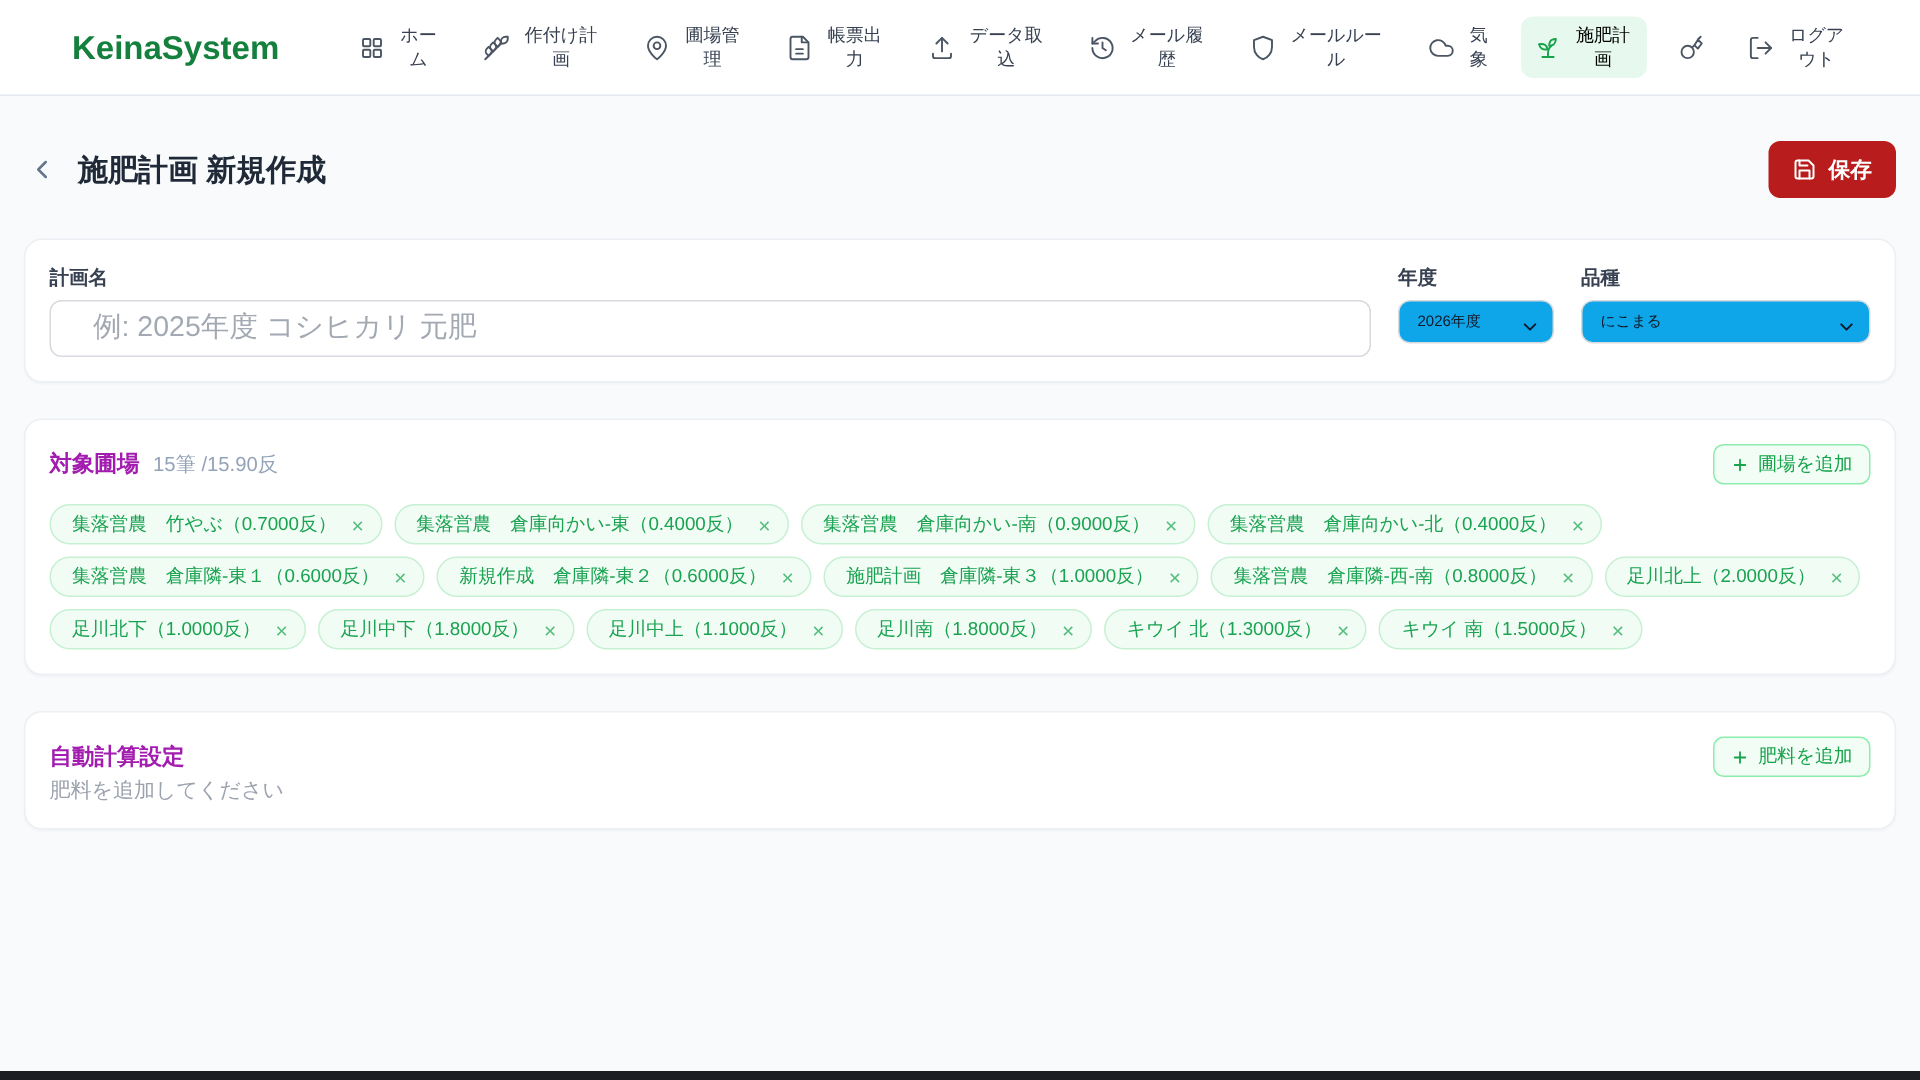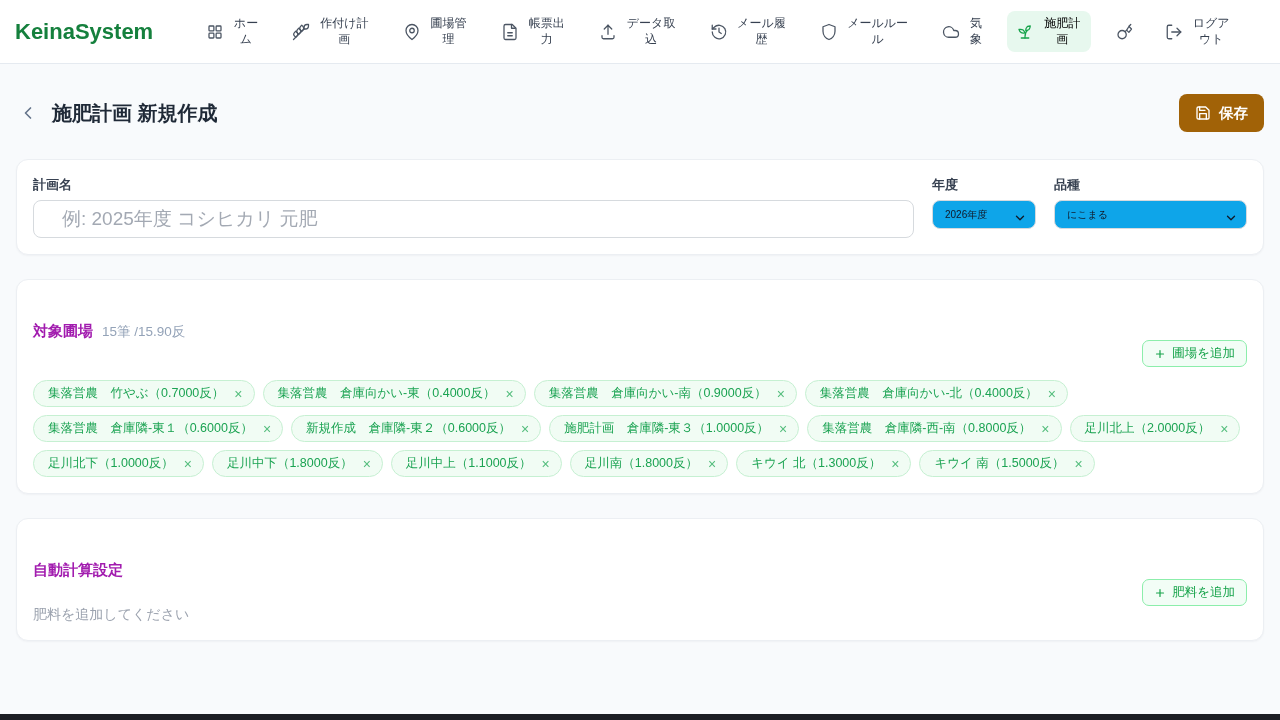--- a/index.html
+++ b/index.html
@@ -4,21 +4,21 @@
 <style>
   * { box-sizing: border-box; margin: 0; padding: 0; }
   html, body {
     width: 1280px; height: 720px; overflow: hidden;
     font-family: "Liberation Sans", "DejaVu Sans", sans-serif;
     background: #f8fafc;
   }
   
   .navbar {
     height: 64px; background: #ffffff; border-bottom: 1px solid #e5eaf0;
-    display: flex; align-items: center; padding: 0 40px 0 15px;
+    display: flex; align-items: center; padding: 0 40px 0 48px;
   }
   .brand { font-size: 22px; font-weight: 700; color: #15803d; cursor: pointer; white-space: nowrap; }
   .nav-items {
     flex: 1; display: flex; align-items: center; justify-content: space-between;
     margin-left: 44px;
   }
   .nav-item {
     display: flex; align-items: center; gap: 8px; cursor: pointer;
     color: #374151; font-size: 12px; line-height: 1.3;
     padding: 5px 9px; border-radius: 8px; text-align: center;
@@ -28,21 +28,21 @@
   .nav-item.active .nav-icon { color: #16a34a; }
   .nav-label { display: inline-block; }
   svg.ic { display: block; }
   
   .main { padding: 0 16px; }
   .page-header { display: flex; align-items: center; margin: 30px 0 27px; }
   .back-btn { background: none; border: none; color: #64748b; cursor: pointer; padding: 2px; display: flex; }
   .page-title { font-size: 20px; font-weight: 700; color: #1f2937; margin-left: 12px; flex: 1; }
   .save-btn {
     display: inline-flex; align-items: center; gap: 8px;
-    background: #a16207; color: #fff; border: none; border-radius: 8px;
+    background: #b91c1c; color: #fff; border: none; border-radius: 8px;
     height: 38px; padding: 0 16px; font-size: 14.5px; font-weight: 600; cursor: pointer;
     font-family: inherit;
   }
   .card {
     background: #ffffff; border: 1px solid #eceff3; border-radius: 12px;
     padding: 16px; margin-bottom: 24px; box-shadow: 0 1px 2px rgba(16,24,40,.04);
   }
   
   .form-row { display: flex; gap: 18px; }
   .field label { display: block; font-size: 13px; font-weight: 600; color: #374151; margin-bottom: 6px; }
@@ -62,21 +62,21 @@
   }
   .select-chevron { position: absolute; right: 9px; top: 11px; pointer-events: none; color: #111827; }
   
   .card-header { display: flex; align-items: center; }
   .section-title { font-size: 15px; font-weight: 700; color: #a21caf; }
   .section-count { margin-left: 9px; font-size: 13.5px; color: #94a3b8; }
   .add-btn {
     margin-left: auto; display: inline-flex; align-items: center; gap: 6px;
     background: #f2fdf6; border: 1px solid #8ceeab; color: #16a34a;
     height: 27px; padding: 0 11px; border-radius: 7px; font-size: 12.5px;
-    cursor: pointer; font-family: inherit; margin-top: 44px;
+    cursor: pointer; font-family: inherit;
   }
   .tags { display: flex; flex-wrap: wrap; gap: 8px; margin-top: 13px; }
   .tag {
     display: inline-flex; align-items: center; gap: 10px;
     background: #f1fcf4; border: 1px solid #c6f0d2; color: #1ba352;
     border-radius: 999px; padding: 0 11px 0 14px; height: 27px; font-size: 12.5px;
     white-space: nowrap;
   }
   .tag-remove {
     background: none; border: none; color: #53bd7c; cursor: pointer;

